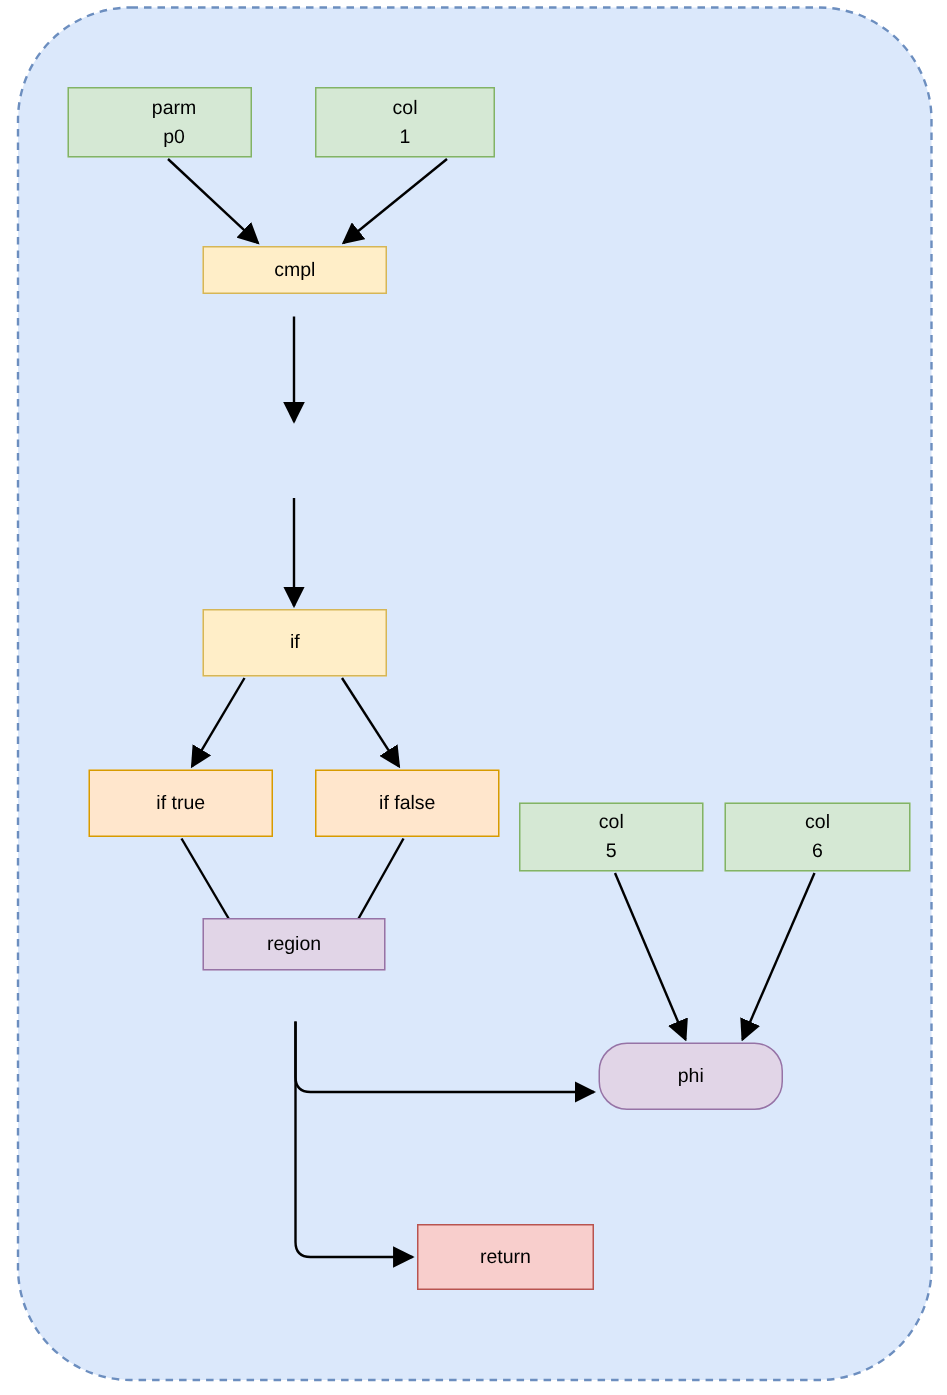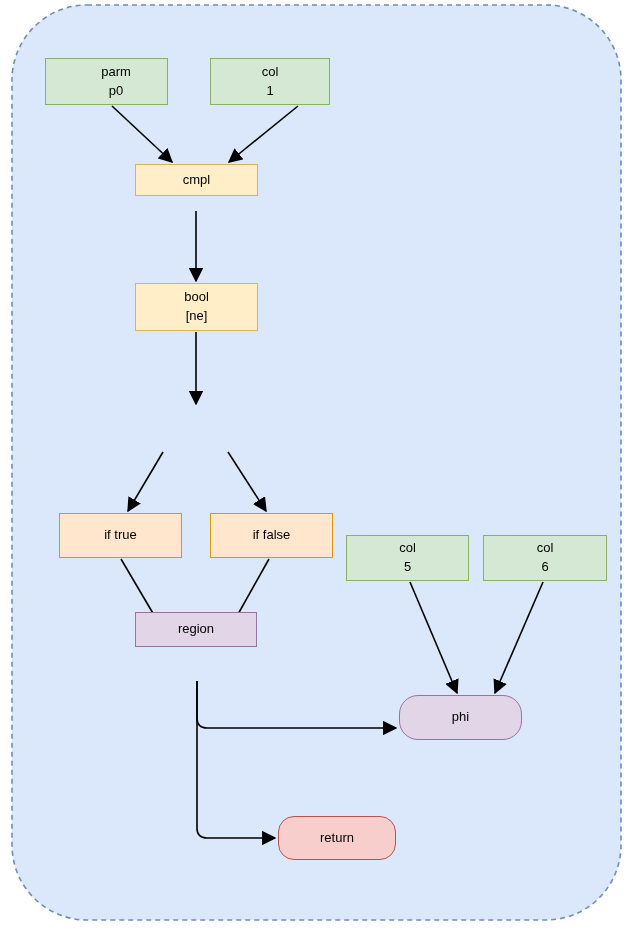--- a/index.html
+++ b/index.html
@@ -32,21 +32,21 @@
     white-space: pre-line;
     font-size: 13px;
     line-height: 1.45;
     color: #000000;
     border: 1.5px solid #000;
   }
   .node.green  { background: #d5e8d4; border-color: #82b366; }
   .node.yellow { background: #ffeec8; border-color: #d6b656; }
   .node.orange { background: #ffe6cc; border-color: #d79b00; }
   .node.purple { background: #e1d5e7; border-color: #9673a6; }
-  .node.red    { background: #f8cecc; border-color: #b85450; border-radius: 16px; }
+  .node.red    { background: #f8cecc; border-color: #b85450; }
   .edge {
     fill: none;
     stroke: #000000;
     stroke-width: 1.6;
   }
 </style>
 </head>
 <body>
 
 <div id="stage">
@@ -75,23 +75,22 @@
   </svg>
 
   <div class="node green" style="left:45px;  top:58px;  width:123px; height:47px;padding-left:19px;">parm
 p0</div>
 
   <div class="node green" style="left:210px; top:58px;  width:120px; height:47px;">col
 1</div>
 
   <div class="node yellow" style="left:135px; top:164px; width:123px; height:32px;">cmpl</div>
 
-  <div class="node yellow" style="left:135px; top:283px; width:123px; height:48px;">bool
-[ne]</div>
 
+  <div class="node yellow" style="left:135px; top:406px; width:123px; height:45px;">if</div>
 
   <div class="node orange" style="left:59px;  top:513px; width:123px; height:45px;">if true</div>
 
   <div class="node orange" style="left:210px; top:513px; width:123px; height:45px;">if false</div>
 
   <div class="node purple" style="left:135px; top:612px; width:122px; height:35px;">region</div>
 
   <div class="node green" style="left:346px; top:535px; width:123px; height:46px;">col
 5</div>
 

